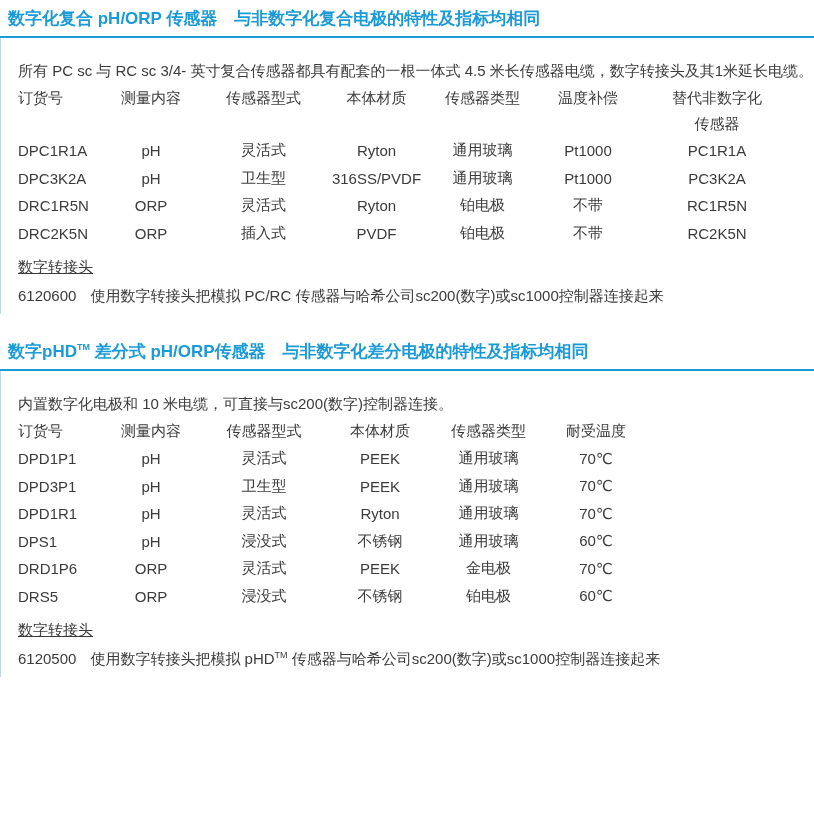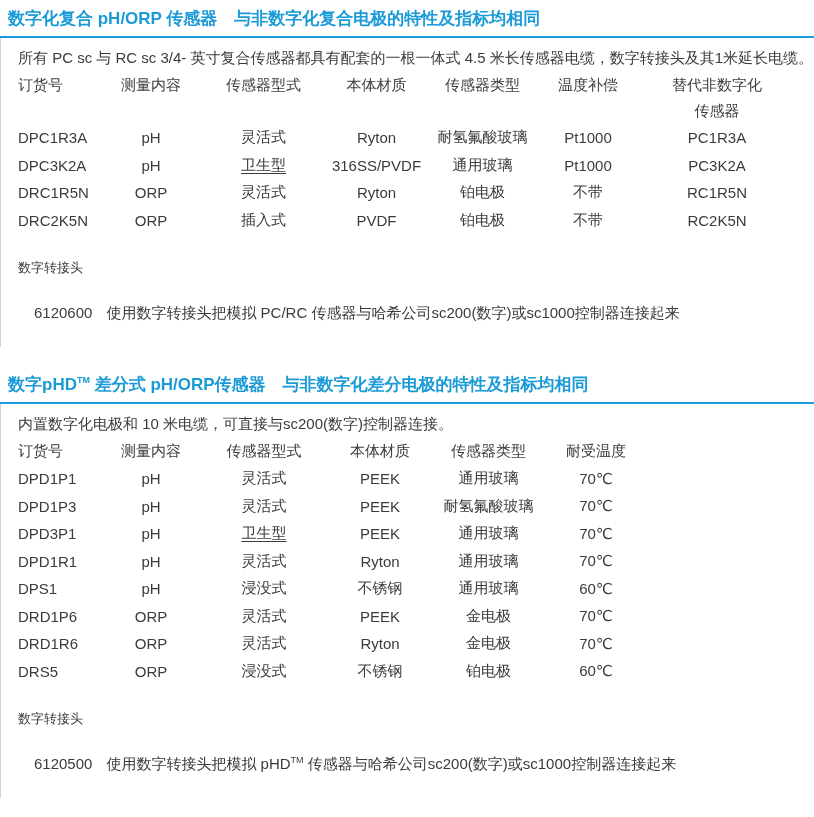--- a/index.html
+++ b/index.html
@@ -25,21 +25,21 @@
     font-weight: 700;
     vertical-align: super;
     line-height: 0;
   }
   .rule {
     height: 2px;
     background: var(--accent-blue, #1a9ad6);
   }
   .sec-body {
     border-left: 1px solid var(--border-light, #c2d6e0);
-    padding: 7px 0 2px 17px;
+    padding: 20px 0 2px 17px;
   }
   .desc {
     margin: 0;
     font-size: 15px;
     line-height: 26px;
   }
 
   table.spec-table {
     border-collapse: collapse;
     table-layout: fixed;
@@ -50,29 +50,30 @@
     font-size: 15px;
     font-weight: 400;
     text-align: center;
     white-space: nowrap;
     overflow: visible;
   }
   table.spec-table th { height: 28px; vertical-align: middle; }
   table.spec-table thead tr + tr th { height: 25px; font-family: Liberation Mono, monospace; }
   table.spec-table td { height: 27.5px; vertical-align: middle; }
   table.spec-table th:first-child, table.spec-table td:first-child { text-align: left; }
-  .u-link { text-decoration: underline; text-underline-offset: 3px; cursor: pointer; }
+  .u-link { text-underline-offset: 3px; cursor: pointer; }
 
   .adapter-label {
-    margin: 21px 0 0 0;
-    font-size: 13px;
+    margin: 7px 0 0 0;
+    font-size: 15px;
     line-height: 25px;
+    text-decoration: underline;
   }
   .adapter-note {
-    margin: 16px;
+    margin: 0;
     font-size: 15px;
     line-height: 33px;
     white-space: nowrap;
   }
   .adapter-note .code { margin-right: 14px; }
   .adapter-note sup.tm { font-size: 9px; vertical-align: super; line-height: 0; }
 
   .sec + .sec { margin-top: 19px; }
 </style>
 </head>
@@ -112,27 +113,27 @@
               <th></th>
               <th></th>
               <th></th>
               <th></th>
               <th></th>
               <th>传感器</th>
             </tr>
           </thead>
         <tbody>
             <tr>
-              <td>DPC1R3A</td>
+              <td>DPC1R1A</td>
               <td>pH</td>
               <td>灵活式</td>
               <td>Ryton</td>
-              <td>耐氢氟酸玻璃</td>
+              <td>通用玻璃</td>
               <td>Pt1000</td>
-              <td>PC1R3A</td>
+              <td>PC1R1A</td>
             </tr>
             <tr>
               <td>DPC3K2A</td>
               <td>pH</td>
               <td class="u-link">卫生型</td>
               <td>316SS/PVDF</td>
               <td>通用玻璃</td>
               <td>Pt1000</td>
               <td>PC3K2A</td>
             </tr>
@@ -192,28 +193,20 @@
         <tbody>
             <tr>
               <td>DPD1P1</td>
               <td>pH</td>
               <td>灵活式</td>
               <td>PEEK</td>
               <td>通用玻璃</td>
               <td>70℃</td>
             </tr>
             <tr>
-              <td>DPD1P3</td>
-              <td>pH</td>
-              <td>灵活式</td>
-              <td>PEEK</td>
-              <td>耐氢氟酸玻璃</td>
-              <td>70℃</td>
-            </tr>
-            <tr>
               <td>DPD3P1</td>
               <td>pH</td>
               <td class="u-link">卫生型</td>
               <td>PEEK</td>
               <td>通用玻璃</td>
               <td>70℃</td>
             </tr>
             <tr>
               <td>DPD1R1</td>
               <td>pH</td>
@@ -228,28 +221,20 @@
               <td>浸没式</td>
               <td>不锈钢</td>
               <td>通用玻璃</td>
               <td>60℃</td>
             </tr>
             <tr>
               <td>DRD1P6</td>
               <td>ORP</td>
               <td>灵活式</td>
               <td>PEEK</td>
-              <td>金电极</td>
-              <td>70℃</td>
-            </tr>
-            <tr>
-              <td>DRD1R6</td>
-              <td>ORP</td>
-              <td>灵活式</td>
-              <td>Ryton</td>
               <td>金电极</td>
               <td>70℃</td>
             </tr>
             <tr>
               <td>DRS5</td>
               <td>ORP</td>
               <td>浸没式</td>
               <td>不锈钢</td>
               <td>铂电极</td>
               <td>60℃</td>

